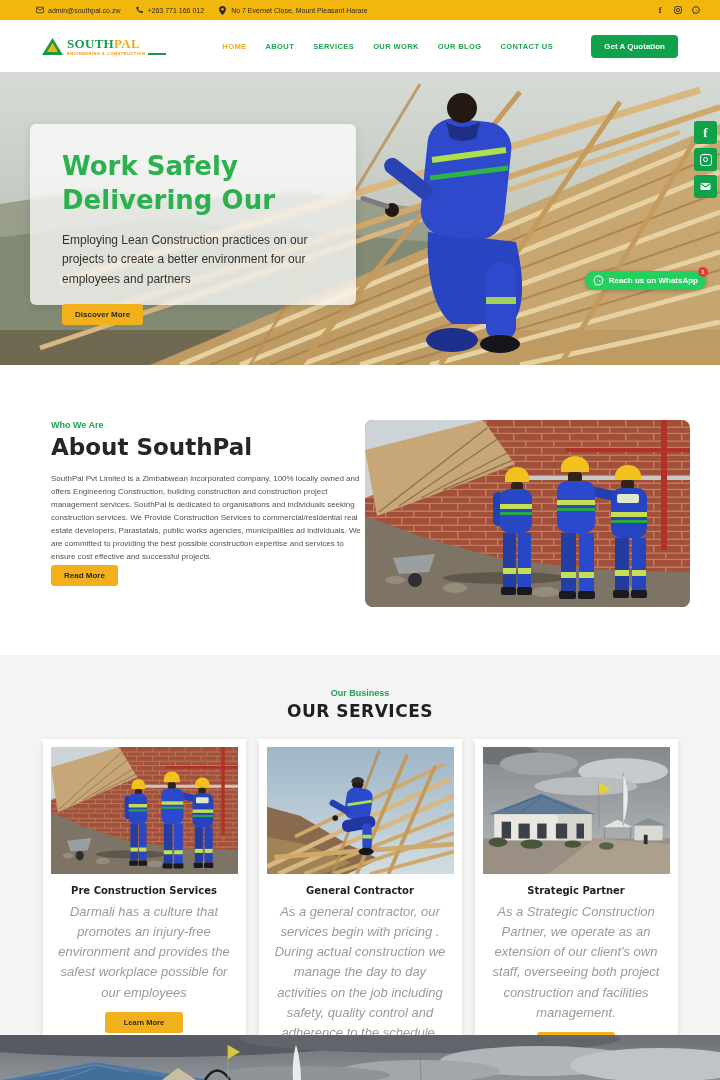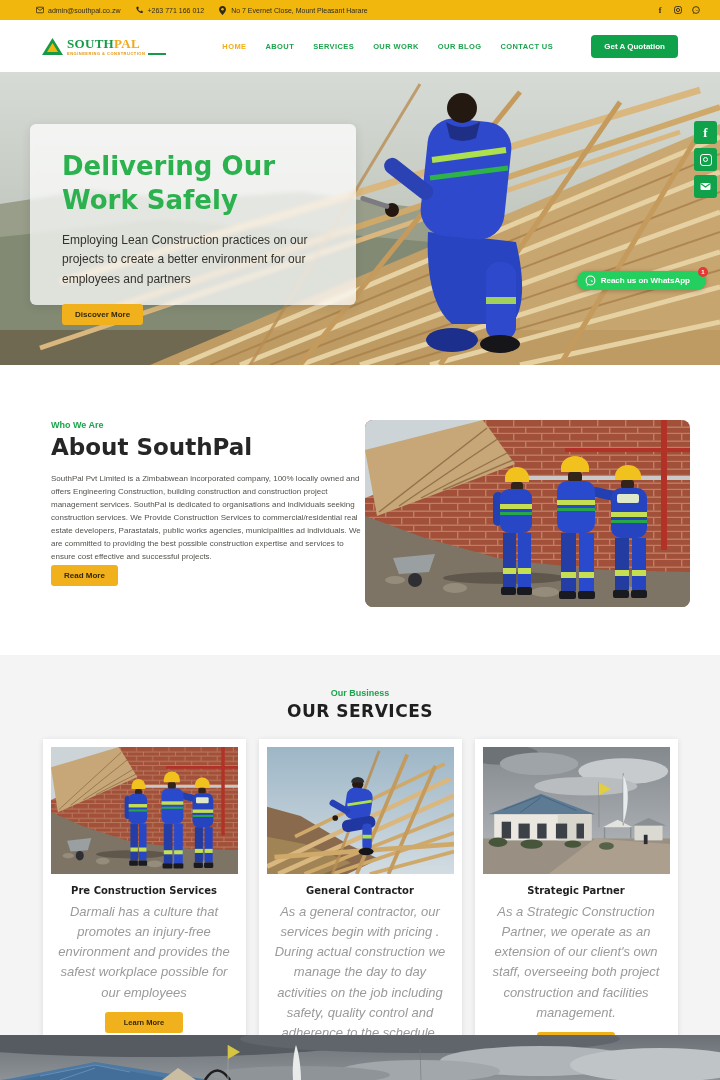--- a/index.html
+++ b/index.html
@@ -46,21 +46,21 @@
               padding:6px 13px;border-radius:3px;border:none;font-family:inherit;cursor:pointer;}
   .hero-btn{margin-top:14px;}
   .social-rail{position:absolute;right:3px;top:49px;display:flex;flex-direction:column;gap:4px;}
   .rail-btn{width:23px;height:23px;background:#10A14B;border-radius:3px;display:flex;
             align-items:center;justify-content:center;color:#fff;cursor:pointer;}
   .rail-f{font-size:13px;font-weight:bold;font-family:"Liberation Serif",serif;}
   .ig-box{width:10px;height:10px;border:1.3px solid #fff;border-radius:3px;position:relative;}
   .ig-box::after{content:"";position:absolute;left:2.2px;top:2.2px;width:5.6px;height:5.6px;
             border:1.2px solid #fff;border-radius:50%;box-sizing:border-box;}
   .whatsapp-pill{position:absolute;right:14px;top:199px;background:#23CF5F;border-radius:11px;
-            display:flex;align-items:center;gap:5px;padding:4px 16px 4px 8px;color:#fff;
+            display:flex;align-items:center;gap:5px;padding:4px 8px 4px 8px;color:#fff;
             font-size:8px;font-weight:bold;cursor:pointer;box-shadow:0 1px 4px rgba(0,0,0,.25);}
   .wa-badge{position:absolute;top:-4px;right:-2px;width:10px;height:10px;border-radius:50%;
             background:#E53935;color:#fff;font-size:6px;font-weight:bold;display:flex;
             align-items:center;justify-content:center;}
 
   
   .about{position:absolute;top:365px;left:0;width:720px;height:290px;background:#fff;}
   .about-content{position:absolute;left:51px;top:55px;width:318px;}
   .kicker{font-size:9px;font-weight:bold;color:#1CA44D;}
   .about-title{font-size:23px;font-weight:800;color:#262626;margin-top:4px;
@@ -402,22 +402,22 @@
 </div>
 
 <div class="hero">
   <div class="hero-bg">
     <svg class="fill" preserveAspectRatio="none">
         <use href="#scene-hero" width="100%" height="100%"></use>
       </svg>
   </div>
   <div class="hero-panel">
     <div class="hero-title">
+      <div>Work Safely</div>
       <div>Delivering Our</div>
-      <div>Work Safely</div>
     </div>
     <div class="hero-sub">Employing Lean Construction practices on our projects to create a better environment for our employees and partners</div>
     <button class="btn-yellow hero-btn">Discover More</button>
   </div>
   <div class="social-rail">
     <div class="rail-btn">
         <span class="rail-f">f</span>
       </div>
     <div class="rail-btn">
         <span class="ig-box"></span>

